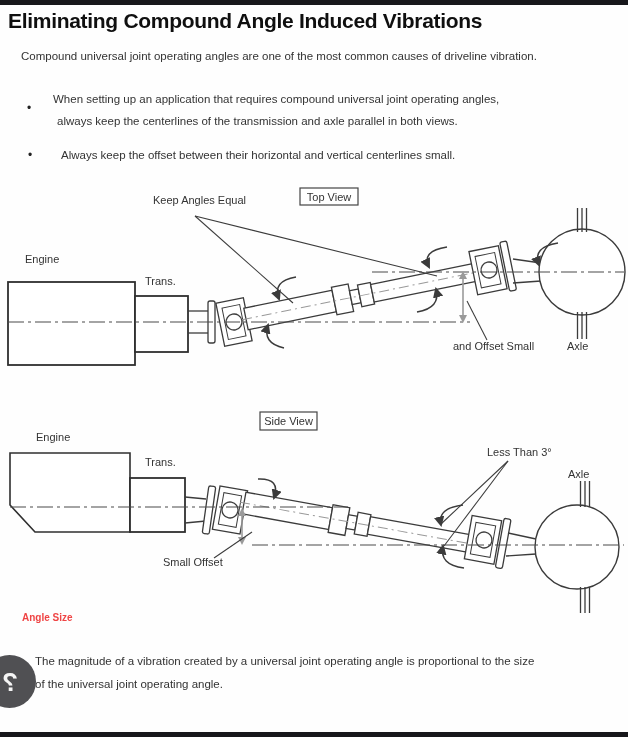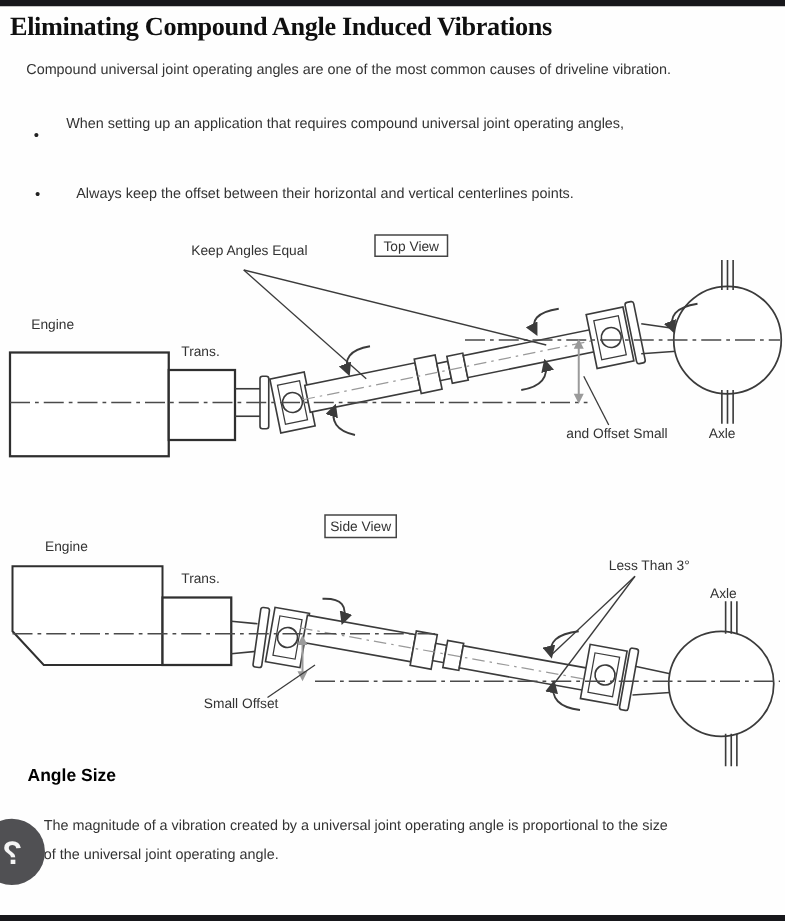--- a/index.html
+++ b/index.html
@@ -2,24 +2,24 @@
 <html><head>
 <meta charset="utf-8">
 <style>
   html,body{margin:0;padding:0;background:#ffffff;}
   #page{
     position:relative;width:628px;height:737px;background:#fefefe;
     overflow:hidden;font-family:"Liberation Sans","DejaVu Sans",sans-serif;color:#2e2e2e;
   }
   .bar{position:absolute;left:0;width:628px;height:5px;background:#17171b;}
   .abs{position:absolute;white-space:nowrap;}
-  .title{font-size:21px;font-weight:bold;color:#0f0f0f;letter-spacing:-0.3px;font-family:Liberation Serif, serif;}
+  .title{font-size:21px;font-weight:bold;color:#0f0f0f;letter-spacing:-0.3px;}
   .body{font-size:11.5px;color:#333;margin-left:13px;}
   .dot{font-size:12px;color:#222;}
-  .h2{font-size:14px;font-weight:bold;color:#000000;}
+  .h2{font-size:10px;font-weight:bold;color:#ef4444;}
   svg{position:absolute;left:0;overflow:visible;}
   svg text{font-family:"Liberation Sans","DejaVu Sans",sans-serif;font-size:11px;fill:#333;}
   .ln{stroke:#3b3b3b;stroke-width:1.3;fill:none;}
   .shape{stroke:#3b3b3b;stroke-width:1.3;fill:#ffffff;}
   .box{stroke:#2f2f2f;stroke-width:1.8;fill:#ffffff;}
   .cl{stroke:#4a4a4a;stroke-width:1.1;fill:none;stroke-dasharray:16 4 3 4;}
   .shaftcl{stroke:#9a9a9a;stroke-width:1;fill:none;stroke-dasharray:10 4 2 4;}
   .leader{stroke:#3b3b3b;stroke-width:1.05;fill:none;}
   .arc{stroke:#3b3b3b;stroke-width:1.5;fill:none;}
   .gray{stroke:#9a9a9a;stroke-width:1.6;fill:none;}
@@ -37,23 +37,24 @@
 <div id="page">
 
   <div class="bar" style="top:0;"></div>
 
   <div class="abs title" style="left:8px;top:9px;">Eliminating Compound Angle Induced Vibrations</div>
 
   <div class="abs body" style="left:8px;top:50px;">Compound universal joint operating angles are one of the most common causes of driveline vibration.</div>
 
   <div class="abs dot" style="left:27px;top:101px;">•</div>
   <div class="abs body" style="left:40px;top:93px;">When setting up an application that requires compound universal joint operating angles,</div>
+  <div class="abs body" style="left:44px;top:115px;">always keep the centerlines of  the transmission and axle parallel in both views.</div>
 
   <div class="abs dot" style="left:28px;top:148px;">•</div>
-  <div class="abs body" style="left:48px;top:149px;">Always keep the offset between their horizontal and vertical centerlines points.</div>
+  <div class="abs body" style="left:48px;top:149px;">Always keep the offset between their horizontal and vertical centerlines small.</div>
 
   <svg width="628" height="215" style="top:185px;" viewBox="0 185 628 215">
     <defs>
       <marker id="ahT" viewBox="0 0 10 10" refX="8" refY="5" markerWidth="7" markerHeight="7" orient="auto">
         <path d="M0,0 L10,5 L0,10 z" fill="#3b3b3b"></path>
       </marker>
     </defs>
 
     <rect class="box" x="8" y="282" width="127" height="83"></rect>
     <rect class="box" x="135" y="296" width="53" height="56"></rect>

